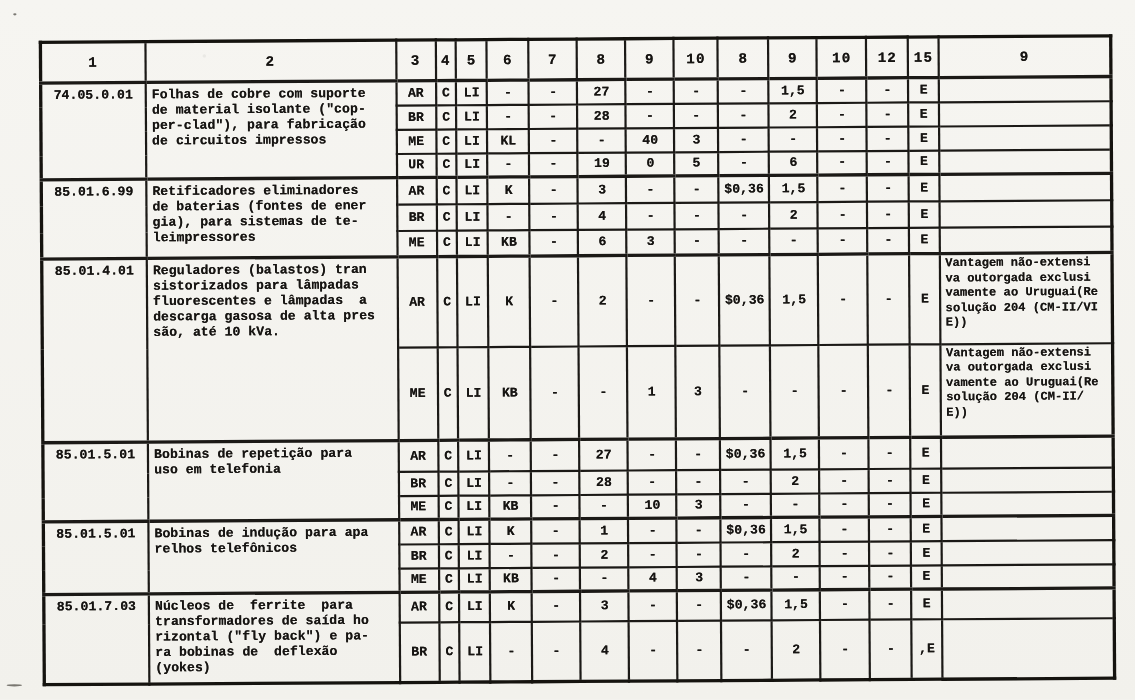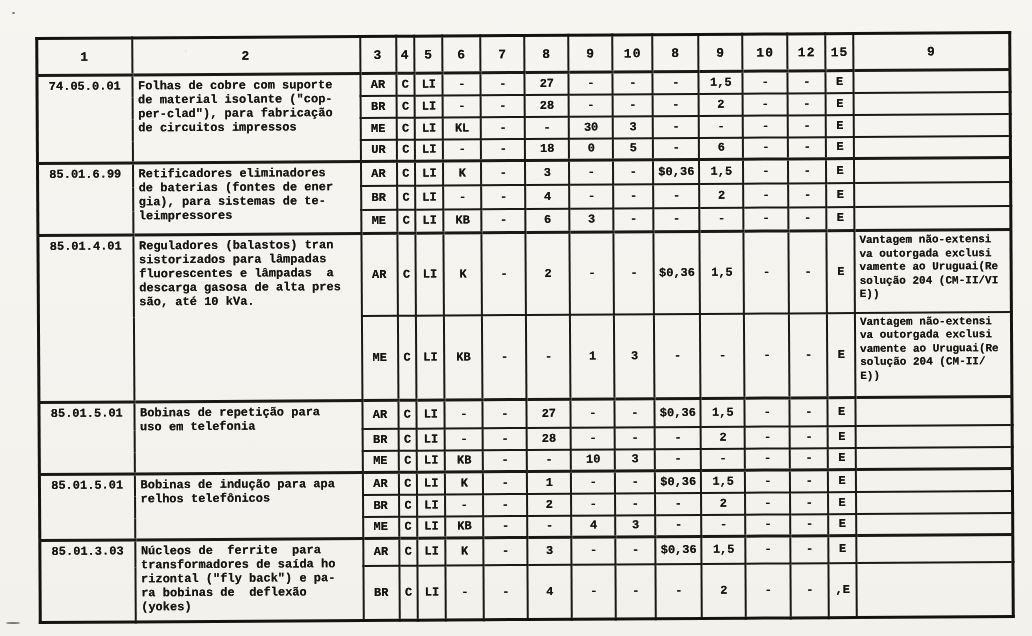--- a/index.html
+++ b/index.html
@@ -136,36 +136,36 @@
           <td class="val">E</td>
           <td class="note"></td>
         </tr>
         <tr style="height: 22px;">
           <td class="val">ME</td>
           <td class="val">C</td>
           <td class="val">LI</td>
           <td class="val">KL</td>
           <td class="val">-</td>
           <td class="val">-</td>
-          <td class="val">30</td>
+          <td class="val">40</td>
           <td class="val">3</td>
           <td class="val">-</td>
           <td class="val">-</td>
           <td class="val">-</td>
           <td class="val">-</td>
           <td class="val">E</td>
           <td class="note"></td>
         </tr>
         <tr style="height: 22px;">
           <td class="val">UR</td>
           <td class="val">C</td>
           <td class="val">LI</td>
           <td class="val">-</td>
           <td class="val">-</td>
-          <td class="val">18</td>
+          <td class="val">19</td>
           <td class="val">0</td>
           <td class="val">5</td>
           <td class="val">-</td>
           <td class="val">6</td>
           <td class="val">-</td>
           <td class="val">-</td>
           <td class="val">E</td>
           <td class="note"></td>
         </tr>
         <tr class="block-first" style="height: 24px;">
@@ -363,21 +363,21 @@
           <td class="val">4</td>
           <td class="val">3</td>
           <td class="val">-</td>
           <td class="val">-</td>
           <td class="val">-</td>
           <td class="val">-</td>
           <td class="val">E</td>
           <td class="note"></td>
         </tr>
         <tr class="block-first" style="height: 27px;">
-          <td class="code" rowspan="2">85.01.3.03</td>
+          <td class="code" rowspan="2">85.01.7.03</td>
           <td class="desc" rowspan="2">Núcleos de  ferrite  para
 transformadores de saída ho
 rizontal ("fly back") e pa-
 ra bobinas de  deflexão
 (yokes)</td>
           <td class="val">AR</td>
           <td class="val">C</td>
           <td class="val">LI</td>
           <td class="val">K</td>
           <td class="val">-</td>

